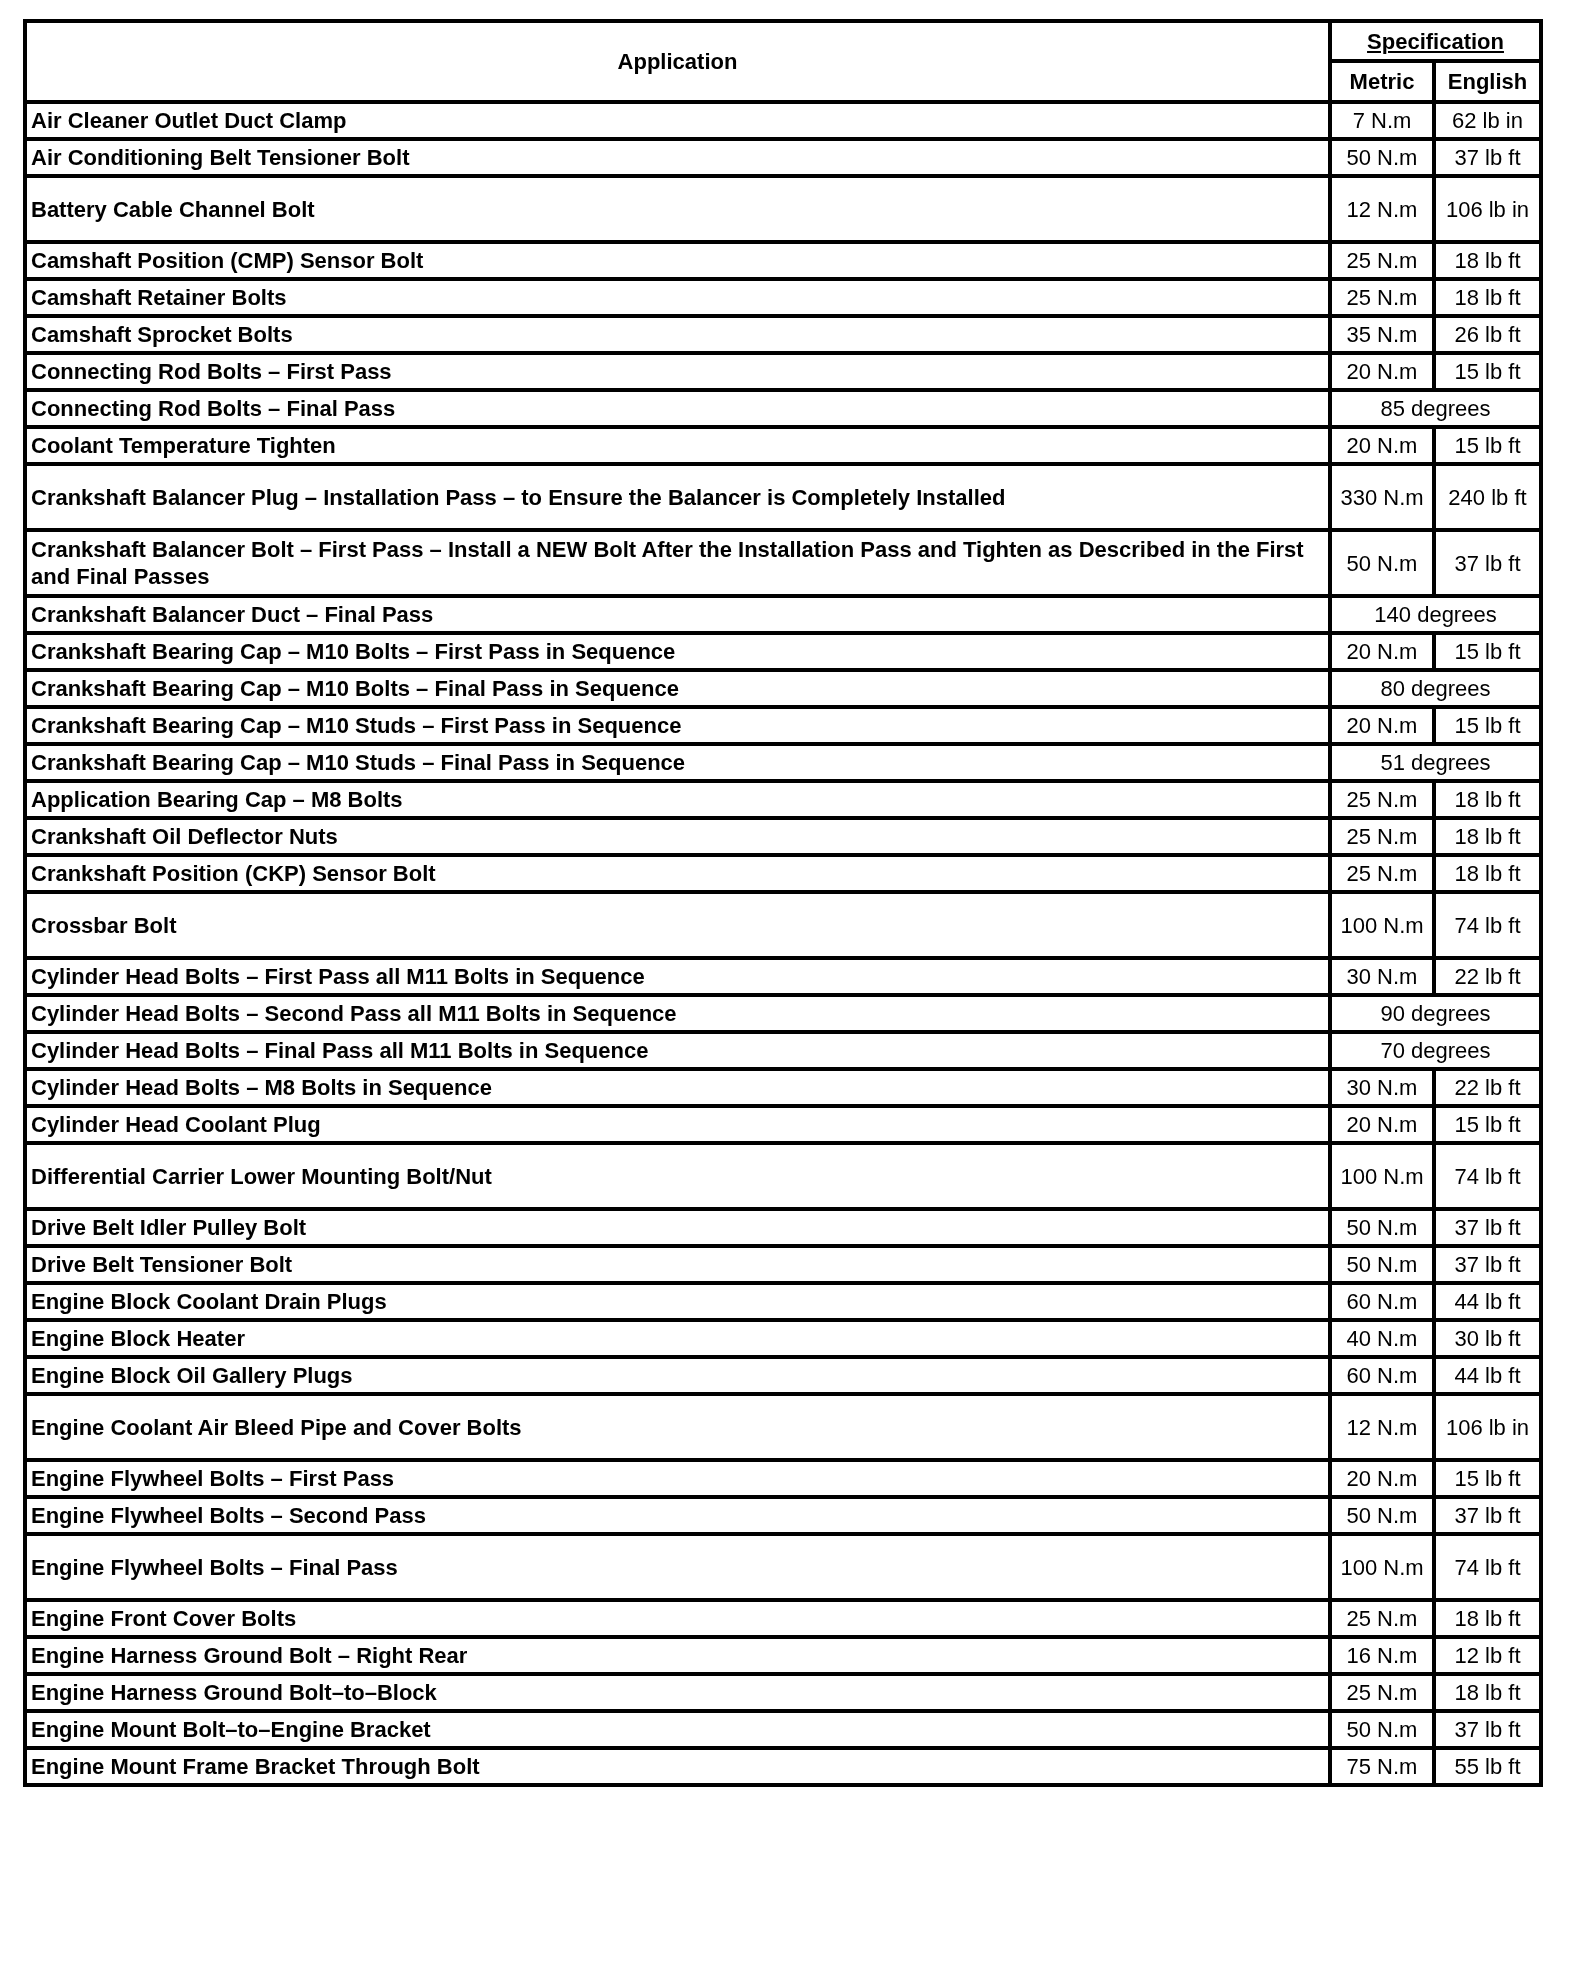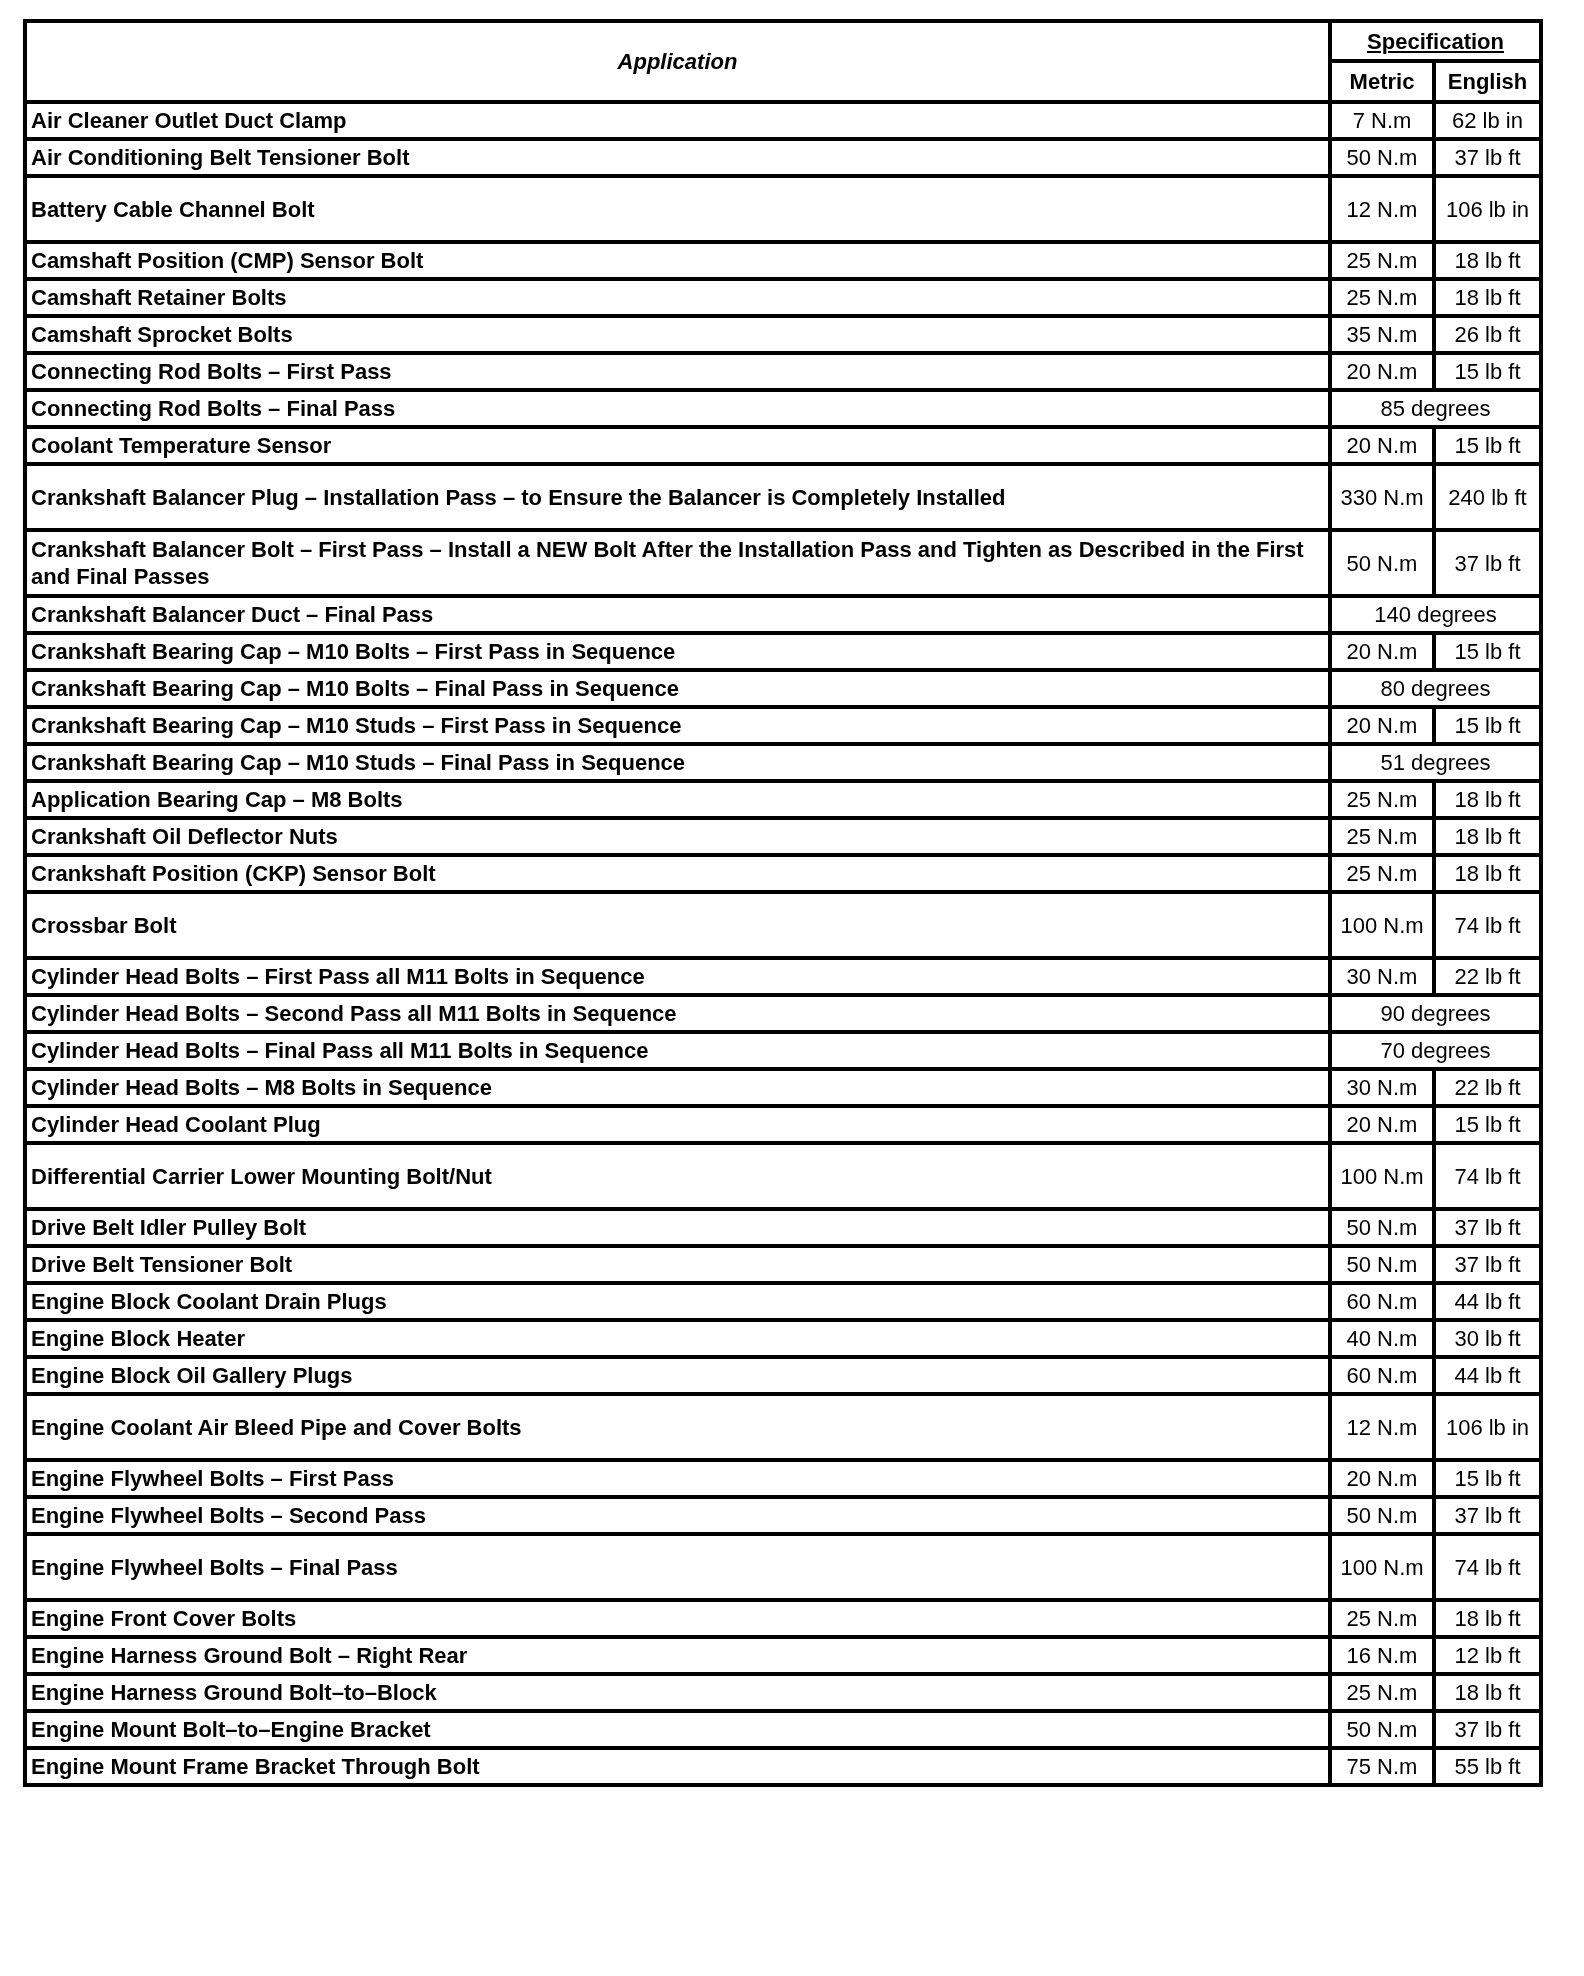--- a/index.html
+++ b/index.html
@@ -16,21 +16,21 @@
   }
   .spec-table td, .spec-table th {
     border: 4px solid #000;
     padding: 0 6px;
     vertical-align: middle;
   }
   .spec-table th { font-weight: bold; text-align: center; }
   .spec-table col.c-app { width: 1305px; }
   .spec-table col.c-met { width: 104px; }
   .spec-table col.c-eng { width: 107px; }
-  .h-app { height: 77px; font-style: italic; }
+  .h-app { height: 77px; }
   .h-spec { height: 36px; text-decoration: underline; }
   .h-sub { height: 37px; margin-top: 19px; }
   tr.single td { height: 33px; }
   tr.double td { height: 62px; }
   td.app { text-align: left; padding-left: 4px; font-weight: bold; }
   td.met, td.eng, td.merged { text-align: center; padding: 0 2px; }
 </style>
 </head>
 <body>
 
@@ -84,21 +84,21 @@
       <tr class="single">
         <td class="app">Connecting Rod Bolts – First Pass</td>
         <td class="met">20 N.m</td>
         <td class="eng">15 lb ft</td>
       </tr>
       <tr class="single">
         <td class="app">Connecting Rod Bolts – Final Pass</td>
         <td class="merged" colspan="2">85 degrees</td>
       </tr>
       <tr class="single">
-        <td class="app">Coolant Temperature Sensor</td>
+        <td class="app">Coolant Temperature Tighten</td>
         <td class="met">20 N.m</td>
         <td class="eng">15 lb ft</td>
       </tr>
       <tr class="double">
         <td class="app">Crankshaft Balancer Plug – Installation Pass – to Ensure the Balancer is Completely Installed</td>
         <td class="met">330 N.m</td>
         <td class="eng">240 lb ft</td>
       </tr>
       <tr class="double">
         <td class="app">Crankshaft Balancer Bolt – First Pass – Install a NEW Bolt After the Installation Pass and Tighten as Described in the First and Final Passes</td>

